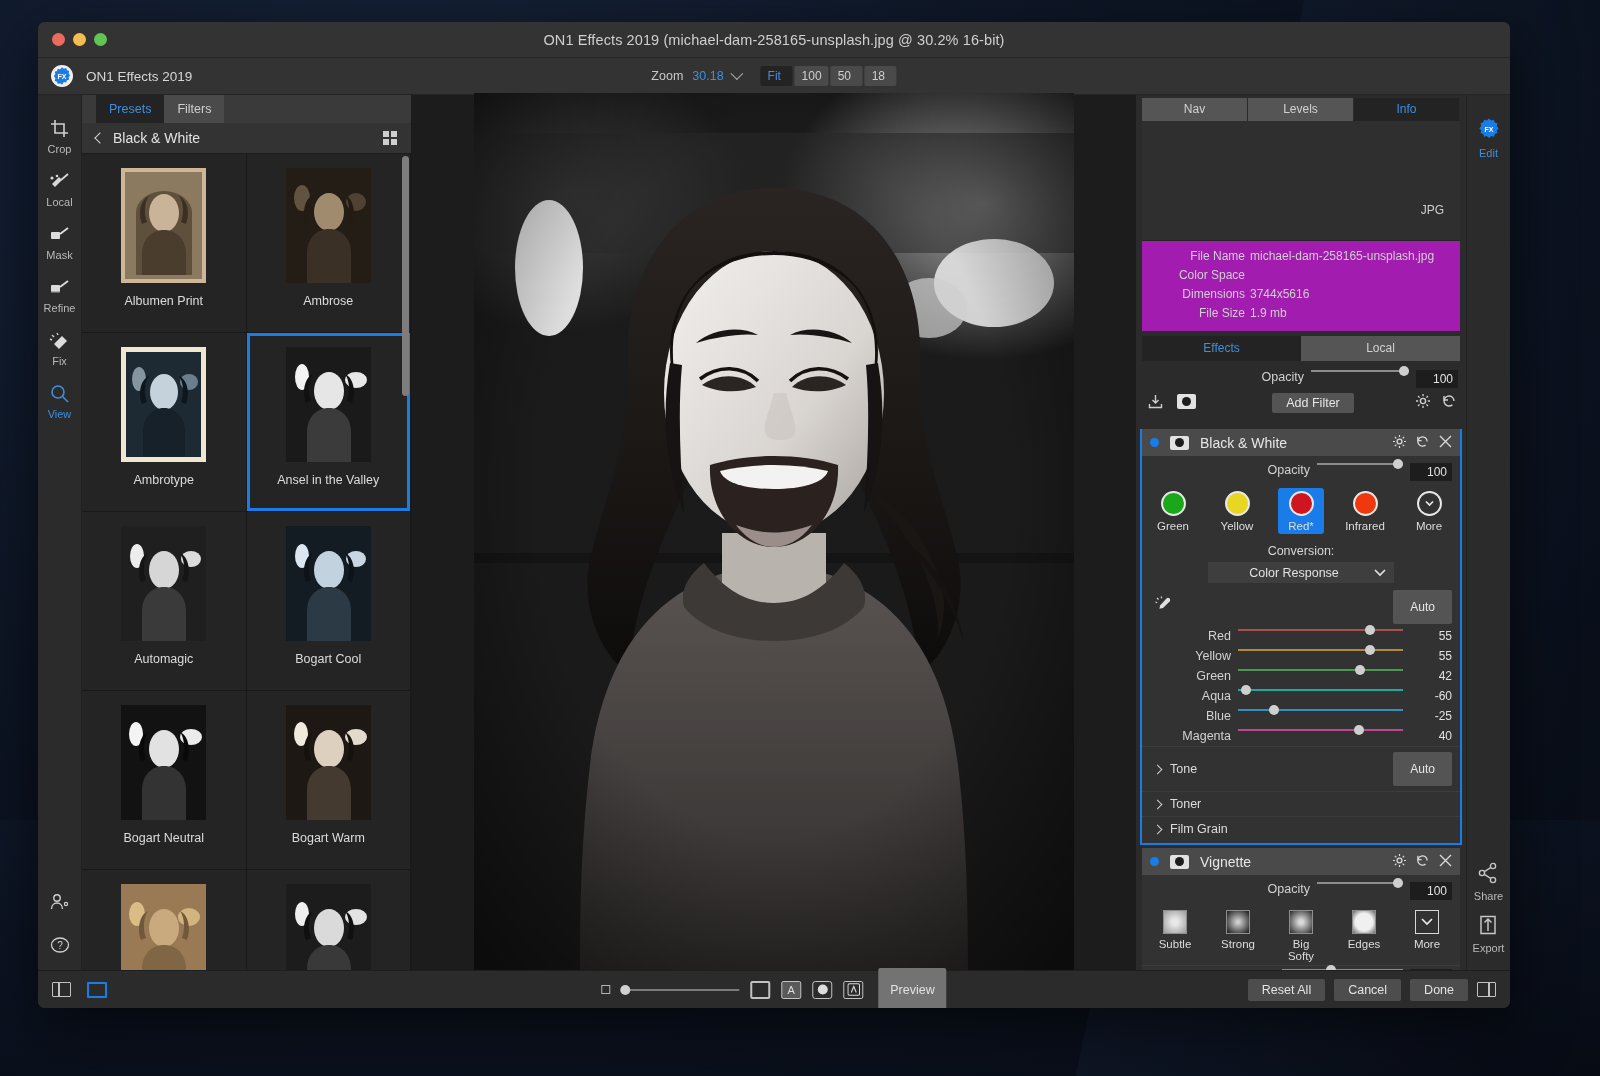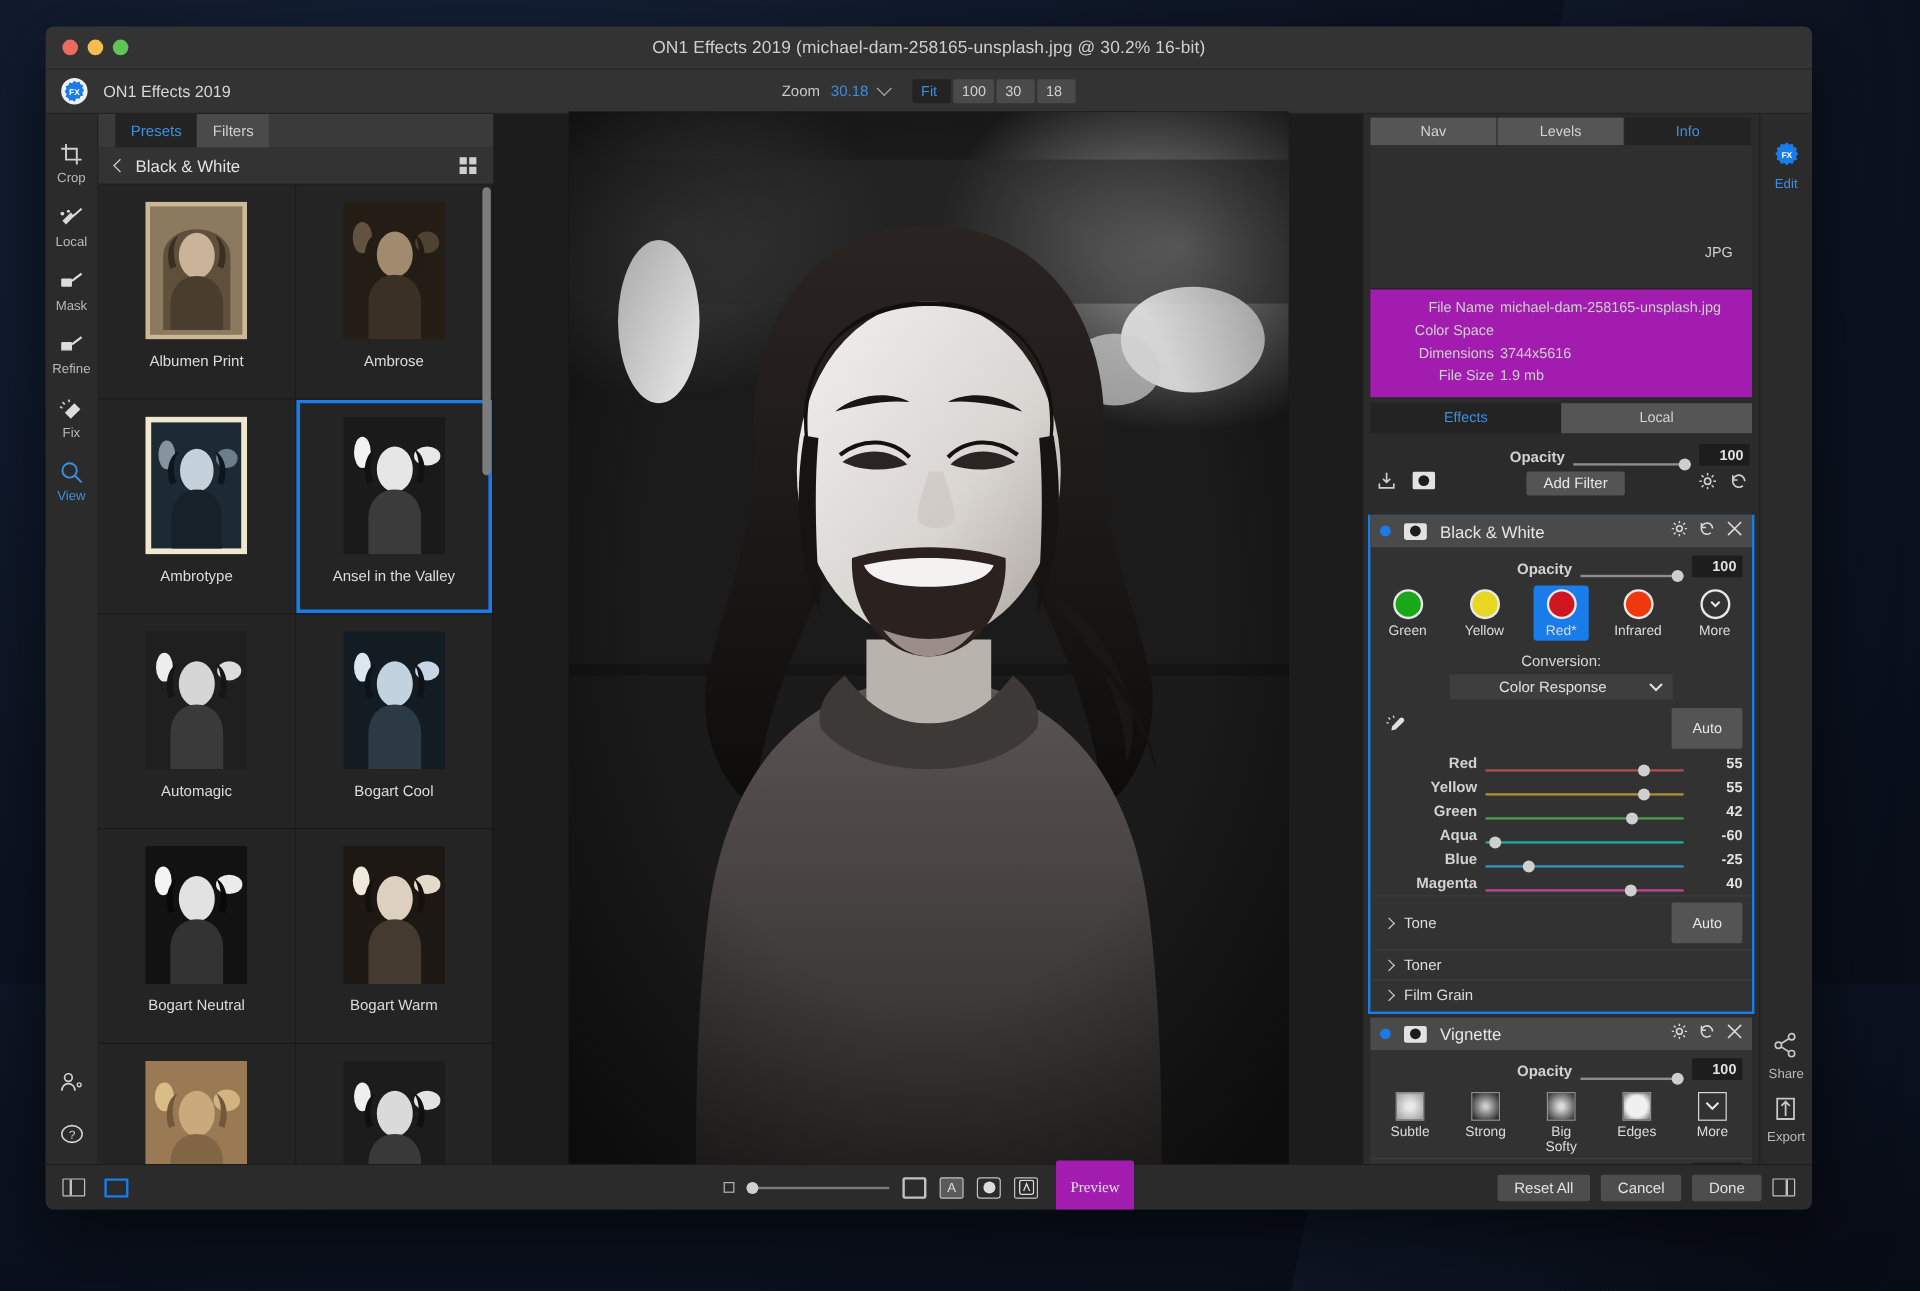--- a/index.html
+++ b/index.html
@@ -120,21 +120,21 @@
   .nav-tabs div.active { background: #232323; color: #3d8fe0; }
   .info-img { height: 120px; background: #2f2f2f; margin: 0 6px; position: relative; border-bottom: 1px solid #242424; }
   .jpg-tag { position: absolute; right: 16px; top: 82px; font-size: 12px; color: #cfcfcf; }
   .info-meta { background: #a21caf; margin: 0 6px; padding: 6px 0 8px; font-size: 12px; color: #cfcfcf; line-height: 19px; }
   .info-meta .r { display: flex; }
   .info-meta .k { width: 108px; text-align: right; padding-right: 5px; }
   .eff-tabs { height: 25px; display: flex; margin: 5px 6px 0; flex: none; }
   .eff-tabs div { flex: 1; text-align: center; font-size: 12px; color: #d2d2d2; background: #555555; line-height: 25px; }
   .eff-tabs div.active { background: #232323; color: #3d8fe0; }
   .eff-top { padding: 6px 0 4px; }
-  .sldrow { display: flex; align-items: flex-end; padding: 3px 8px 3px 0; font-weight: bold; }
+  .sldrow { display: flex; align-items: flex-start; padding: 3px 8px 3px 0; }
   .sl-label { font-size: 12.5px; color: #d2d2d2; text-align: right; padding-right: 7px; }
   .track { flex: 1; height: 2px; background: #8c8c8c; position: relative; }
   .knob { position: absolute; top: -4px; width: 10px; height: 10px; border-radius: 50%; background: #cfcfcf; }
   .numbox { width: 42px; height: 18px; background: #1d1d1d; color: #e2e2e2; font-size: 12px; text-align: right; line-height: 18px; padding-right: 5px; margin-left: 7px; }
   .numplain { width: 42px; font-size: 12px; color: #e2e2e2; text-align: right; margin-left: 7px; }
   .addfilter-row { display: flex; align-items: center; padding: 2px 10px 8px 12px; }
   .addfilter-btn { background: #545454; color: #e6e6e6; font-size: 12.5px; padding: 3px 14px; border-radius: 2px; margin: 0 auto; }
   .mini-ico { margin-right: 14px; }
 
   .filter-list { flex: 1; overflow: hidden; margin: 4px 0 0; }
@@ -176,21 +176,21 @@
   .panel-ico { width: 19px; height: 15px; border: 1.6px solid #c2c2c2; position: relative; border-radius: 1px; }
   .panel-ico::after { content:''; position:absolute; left:5px; top:0; bottom:0; width:1.6px; background:#c2c2c2; }
   .panel-ico.r::after { left: auto; right: 5px; }
   .view-sq { width: 20px; height: 16px; border: 2px solid #1a7ce8; border-radius: 1px; }
   .bb-center { position: absolute; left: 50%; transform: translateX(-50%); display: flex; align-items: center; gap: 11px; }
   .sm-sq { width: 9px; height: 9px; border: 1.5px solid #b4b4b4; }
   .bb-track { width: 118px; height: 2px; background: #7a7a7a; position: relative; }
   .bb-knob { position: absolute; left: -1px; top: -4px; width: 10px; height: 10px; border-radius: 50%; background: #d0d0d0; }
   .bx { width: 20px; height: 18px; border: 1.6px solid #c2c2c2; display: flex; align-items: center; justify-content: center; font-size: 11px; color: #dcdcdc; border-radius: 2px; }
   .bx.filled { background: #5a5a5a; }
-  .preview-btn { background: #a21caf; color: #e2e2e2; font-size: 12.5px; padding: 15px 12px; border-radius: 2px; margin-left: 4px; font-family: Liberation Serif, serif; }
+  .preview-btn { background: #737373; color: #e2e2e2; font-size: 12.5px; padding: 15px 12px; border-radius: 2px; margin-left: 4px; }
   .bb-right { margin-left: auto; display: flex; align-items: center; gap: 9px; padding-right: 14px; }
   .act-btn { background: #4d4d4d; color: #e2e2e2; font-size: 12.5px; padding: 4px 14px; border-radius: 2px; }
 </style>
 </head>
 <body>
 
 <div class="desk-streak" style="left:1190px;top:0;width:420px;height:1076px;transform:skewX(-12deg);"></div>
 <div class="desk-streak" style="left:0;top:820px;width:1600px;height:260px;background:linear-gradient(180deg,rgba(35,55,90,0.10),rgba(5,8,16,0));"></div>
 
 <div class="window">
@@ -213,21 +213,21 @@
       </svg>
     </div>
     <div class="appname">ON1 Effects 2019</div>
     <div class="zoombox">
       <span class="zoom-label">Zoom</span>
       <span class="zoom-val">30.18</span>
       <span class="chev-dn"></span>
       <div class="zoom-seg">
         <div class="active">Fit</div>
         <div>100</div>
-        <div>30</div>
+        <div>50</div>
         <div>18</div>
       </div>
     </div>
   </div>
 
   <div class="body-row">
 
     <div class="toolrail">
       <div class="tool">
         <div class="ico">

